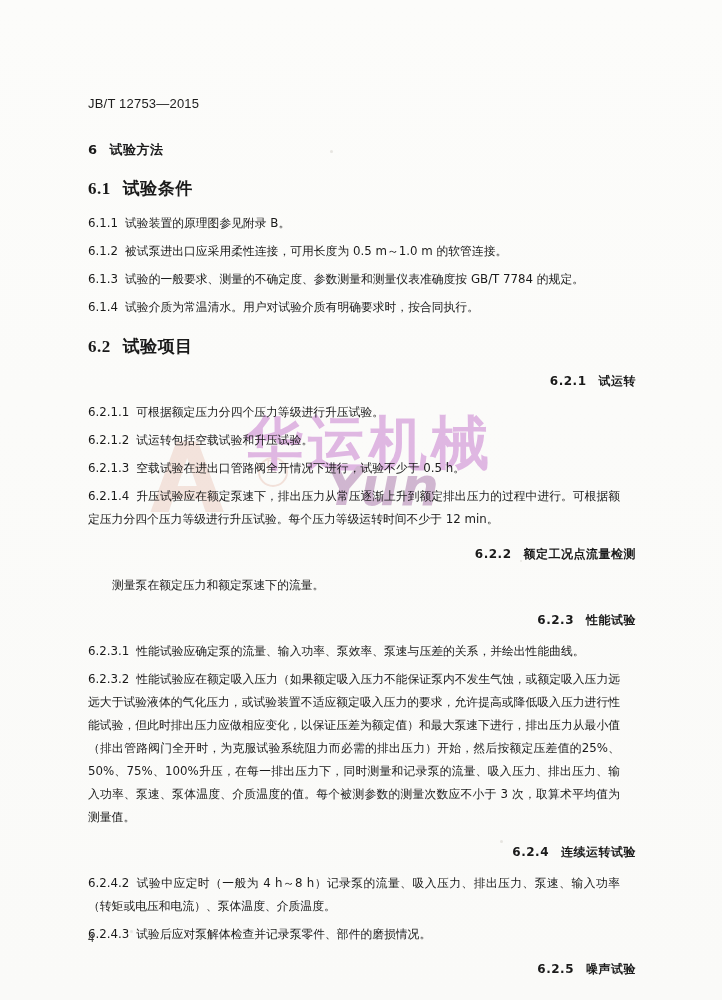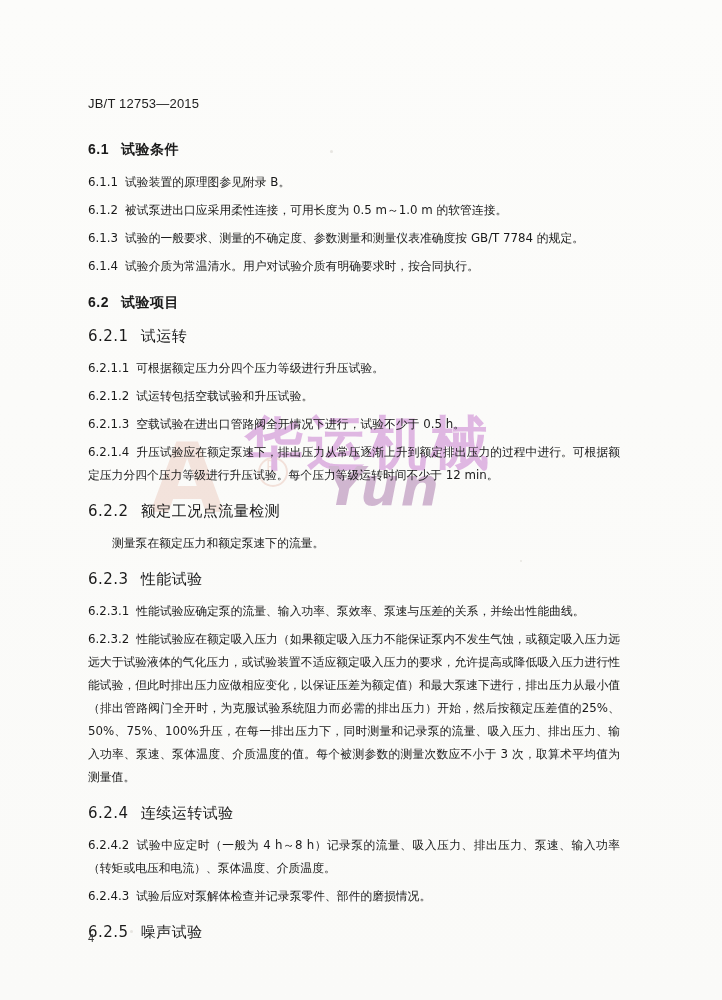--- a/index.html
+++ b/index.html
@@ -43,32 +43,33 @@
     font-family: "Liberation Sans", sans-serif;
   }
   .h1 {
     font-size: 13px;
     font-weight: bold;
     margin: 0 0 18px 0;
     font-family: "DejaVu Sans", sans-serif;
     letter-spacing: 0.5px;
   }
   .h2 {
-    font-size: 14px;
+    font-size: 17px;
     font-weight: bold;
     margin: 16px 0 12px 0;
-    font-family: Liberation Sans, sans-serif;
+    font-family: Liberation Serif, serif;
     letter-spacing: 0.5px;
   }
   .h3 {
-    font-size: 15px;
-    font-weight: normal;
+    font-size: 12px;
+    font-weight: bold;
     margin: 15px 0 11px 0;
     font-family: "DejaVu Sans", sans-serif;
     letter-spacing: 0.5px;
+    text-align: right;
   }
   .h2 .num, .h3 .num, .h1 .num {
     display: inline-block;
     margin-right: 12px;
   }
   .para {
     font-size: 11.8px;
     line-height: 1.95;
     margin: 0 16px 5px 0;
     text-align: justify;
@@ -172,20 +173,23 @@
     <span class="wm-hua">A</span>
     <span class="wm-circle"></span>
     <span class="wm-text wm-cn">华运机械</span>
     <span class="wm-text wm-en">Yun</span>
   </div>
 
   <div class="content">
 
     <div class="header-line">JB/T 12753—2015</div>
 
+    <div class="h1">
+      <span class="num">6</span><span>试验方法</span>
+    </div>
 
     <div class="h2">
       <span class="num">6.1</span><span>试验条件</span>
     </div>
 
     <p class="para">
       <span class="num">6.1.1</span><span>试验装置的原理图参见附录 B。</span>
     </p>
     <p class="para">
       <span class="num">6.1.2</span><span>被试泵进出口应采用柔性连接，可用长度为 0.5 m～1.0 m 的软管连接。</span>

